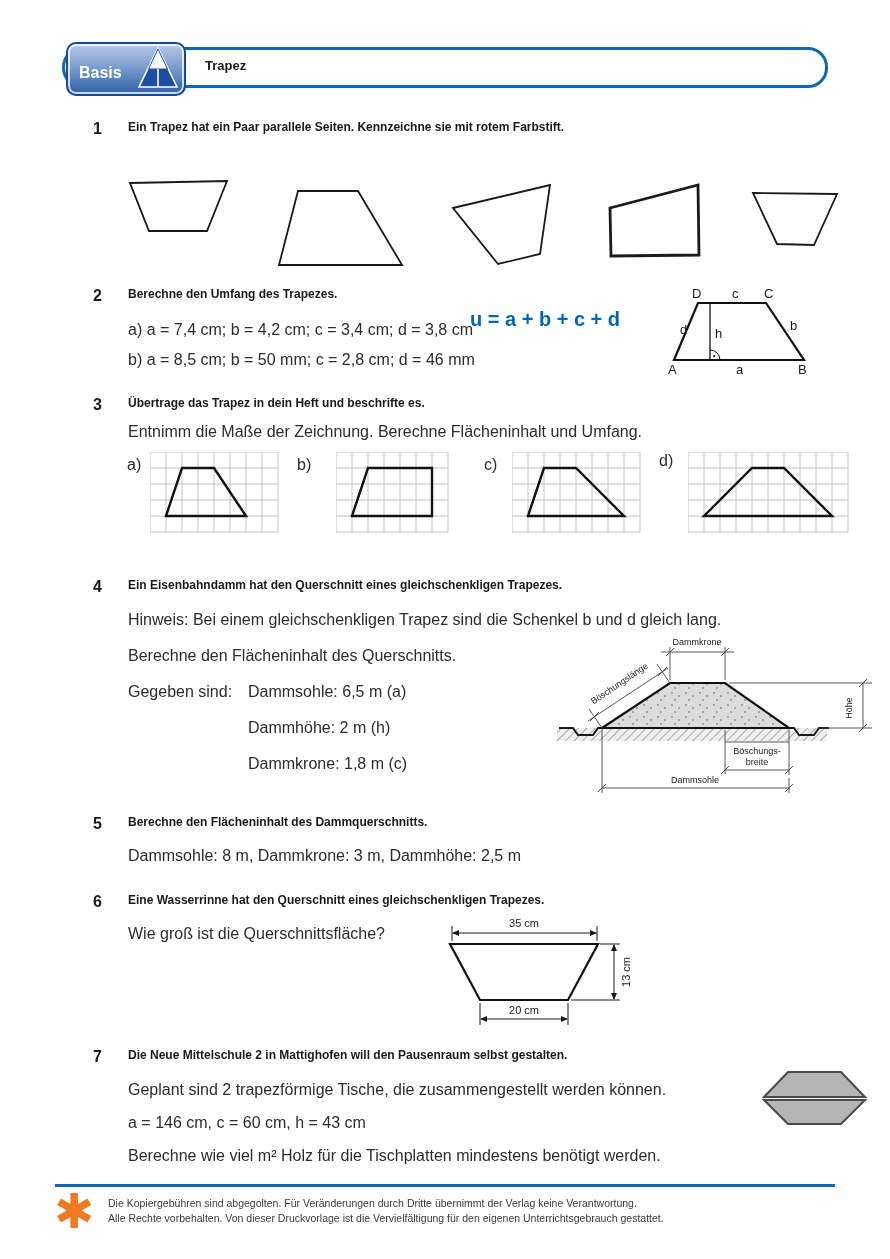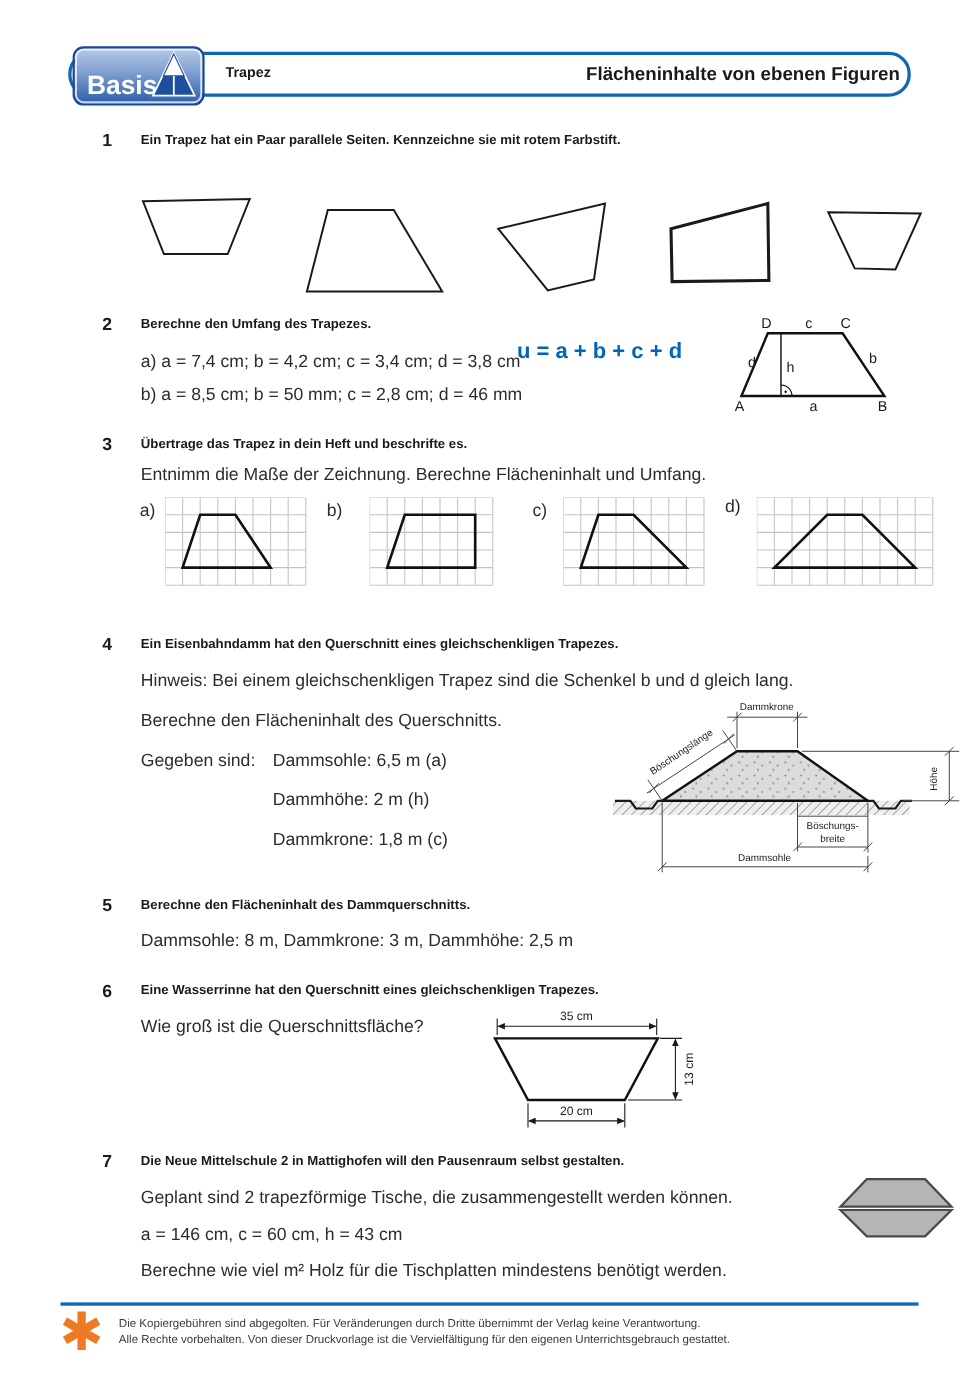--- a/index.html
+++ b/index.html
@@ -5,21 +5,21 @@
   html,body{margin:0;padding:0;background:#fff;}
   .page{position:relative;width:890px;height:1259px;background:#fff;
         font-family:"Liberation Sans","DejaVu Sans",sans-serif;color:#222;overflow:hidden;}
   .abs{position:absolute;}
   
   .header-bar{position:absolute;left:62px;top:47px;width:760px;height:35px;
               border:3px solid #1068b2;border-radius:20px;background:#fff;}
   .badge{position:absolute;left:66px;top:42px;width:116px;height:50px;border-radius:10px;
          background:linear-gradient(#b9c9e6 0%,#7d9ed0 45%,#2d5fa8 100%);
          border:2px solid #17499b;box-shadow:inset 0 0 0 2px rgba(255,255,255,.75);}
-  .badge-text{position:absolute;left:11px;top:20px;color:#fff;font-weight:bold;font-size:24px;text-align:center;}
+  .badge-text{position:absolute;left:11px;top:20px;color:#fff;font-weight:bold;font-size:16px;text-align:center;}
   .hdr-title{position:absolute;left:205px;top:58px;font-weight:bold;font-size:13px;color:#1a1a1a;}
   .hdr-topic{position:absolute;right:72px;top:58px;font-weight:bold;font-size:17px;color:#1a1a1a;}
   
   .num{position:absolute;font-weight:bold;font-size:16px;color:#1a1a1a;}
   .tit{position:absolute;font-weight:bold;font-size:12px;color:#1a1a1a;white-space:nowrap;}
   .txt{position:absolute;font-size:16px;color:#2c2c2c;white-space:nowrap;}
   .formula{position:absolute;font-weight:bold;font-size:20px;color:#0066b8;white-space:nowrap;margin-top:21px;}
   .gridlbl{position:absolute;font-size:16px;color:#2c2c2c;}
   
   .foot-rule{position:absolute;left:55px;top:1184px;width:780px;height:3px;background:#1068b2;}
@@ -35,21 +35,20 @@
   <div class="header-bar"></div>
   <div class="badge">
     <span class="badge-text">Basis</span>
     <svg class="abs" style="left:68px;top:2px;" width="44" height="44" viewBox="0 0 44 44">
       <polygon points="22,2 41,41 3,41" fill="#1d4f9e" stroke="#ffffff" stroke-width="1.6"></polygon>
       <polygon points="22,3 31.5,23 12.5,23" fill="#ffffff" stroke="#1d4f9e" stroke-width="1"></polygon>
       <line x1="22" y1="23" x2="22" y2="41" stroke="#ffffff" stroke-width="1.6"></line>
     </svg>
   </div>
   <div class="hdr-title">Trapez</div>
-  <div class="hdr-topic">Flächeninhalte von ebenen Figuren</div>
 
   <div class="num" style="left:93px;top:120px;">1</div>
   <div class="tit" style="left:128px;top:120px;">Ein Trapez hat ein Paar parallele Seiten. Kennzeichne sie mit rotem Farbstift.</div>
   <svg class="abs" style="left:110px;top:178px;" width="750" height="95" viewBox="0 0 750 95">
     <polygon points="20,5 117,3 97,53 39,53" fill="none" stroke="#1a1a1a" stroke-width="1.8"></polygon>
     <polygon points="188,13 248,13 292,87 169,87" fill="none" stroke="#1a1a1a" stroke-width="1.8"></polygon>
     <polygon points="343,30 440,7 430,76 388,86" fill="none" stroke="#1a1a1a" stroke-width="1.8"></polygon>
     <polygon points="500,30 588,7 589,77 501,78" fill="none" stroke="#1a1a1a" stroke-width="2.8"></polygon>
     <polygon points="643,15 727,16 704,67 667,66" fill="none" stroke="#1a1a1a" stroke-width="1.8"></polygon>
   </svg>

